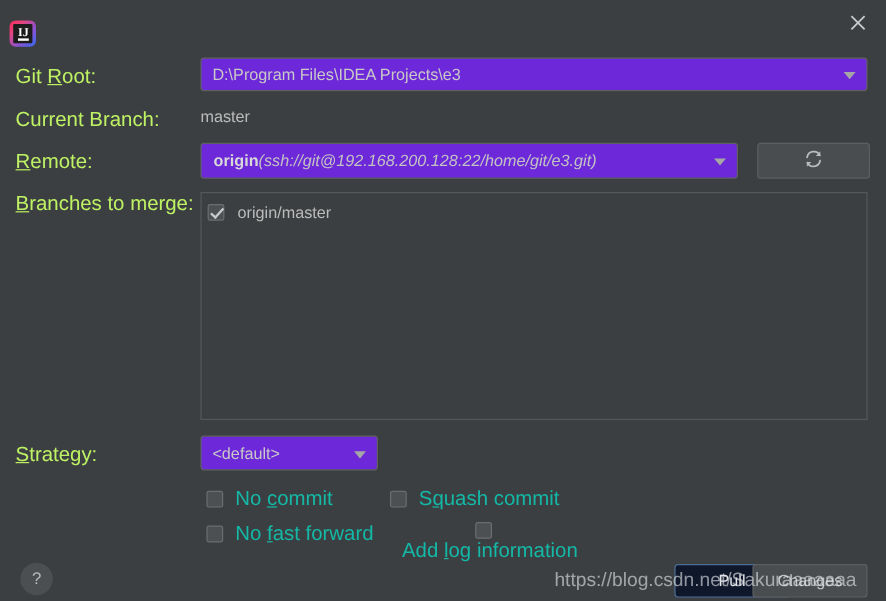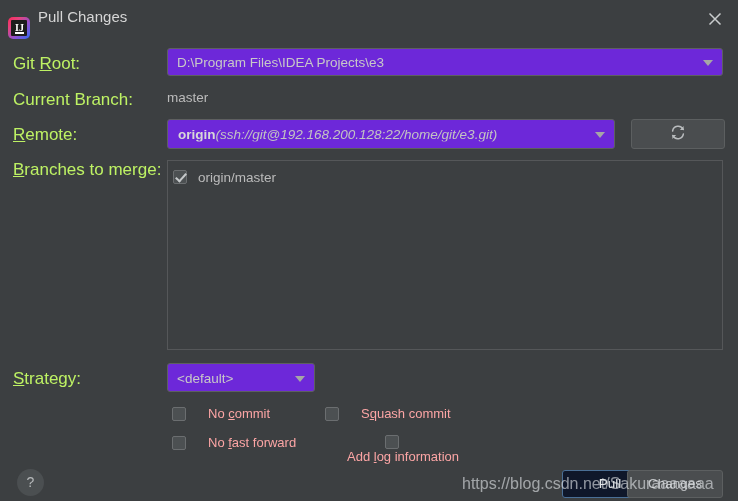--- a/index.html
+++ b/index.html
@@ -202,23 +202,23 @@
   }
 
   .opt {
     position: absolute;
     display: flex;
     align-items: center;
     cursor: pointer;
     white-space: nowrap;
   }
   .opt .opt-label {
-    margin-left: 22px;
-    color: #fca5a5;
-    font-size: 13px;
+    margin-left: 10px;
+    color: #14b8a6;
+    font-size: 17px;
   }
   .opt .opt-label u { text-decoration: underline; }
 
   .opt-nocommit   { left: 172px; top: 406px; }
   .opt-squash     { left: 325px; top: 406px; }
   .opt-noff       { left: 172px; top: 435px; }
   .opt-addlog     { left: 325px; top: 435px; flex-direction: column; }
 
   
   .help-btn {
@@ -282,21 +282,20 @@
 <body>
 
 <div class="titlebar">
   <div class="title-icon">
     <div class="badge"></div>
     <div class="inner">
       <span class="ij">IJ</span>
       <span class="ubar"></span>
     </div>
   </div>
-  <div class="title-text">Pull Changes</div>
   <div class="close-btn">
     <svg width="26" height="26" viewBox="0 0 26 26" aria-hidden="true">
       <path d="M7.5 7.5 L18.5 18.5 M18.5 7.5 L7.5 18.5" stroke="#c9cccd" stroke-width="1.5" fill="none"></path>
     </svg>
   </div>
 </div>
 
 <div class="label lbl-gitroot"><span>Git </span><u>R</u><span>oot:</span></div>
 
 <div class="combo combo-gitroot">

